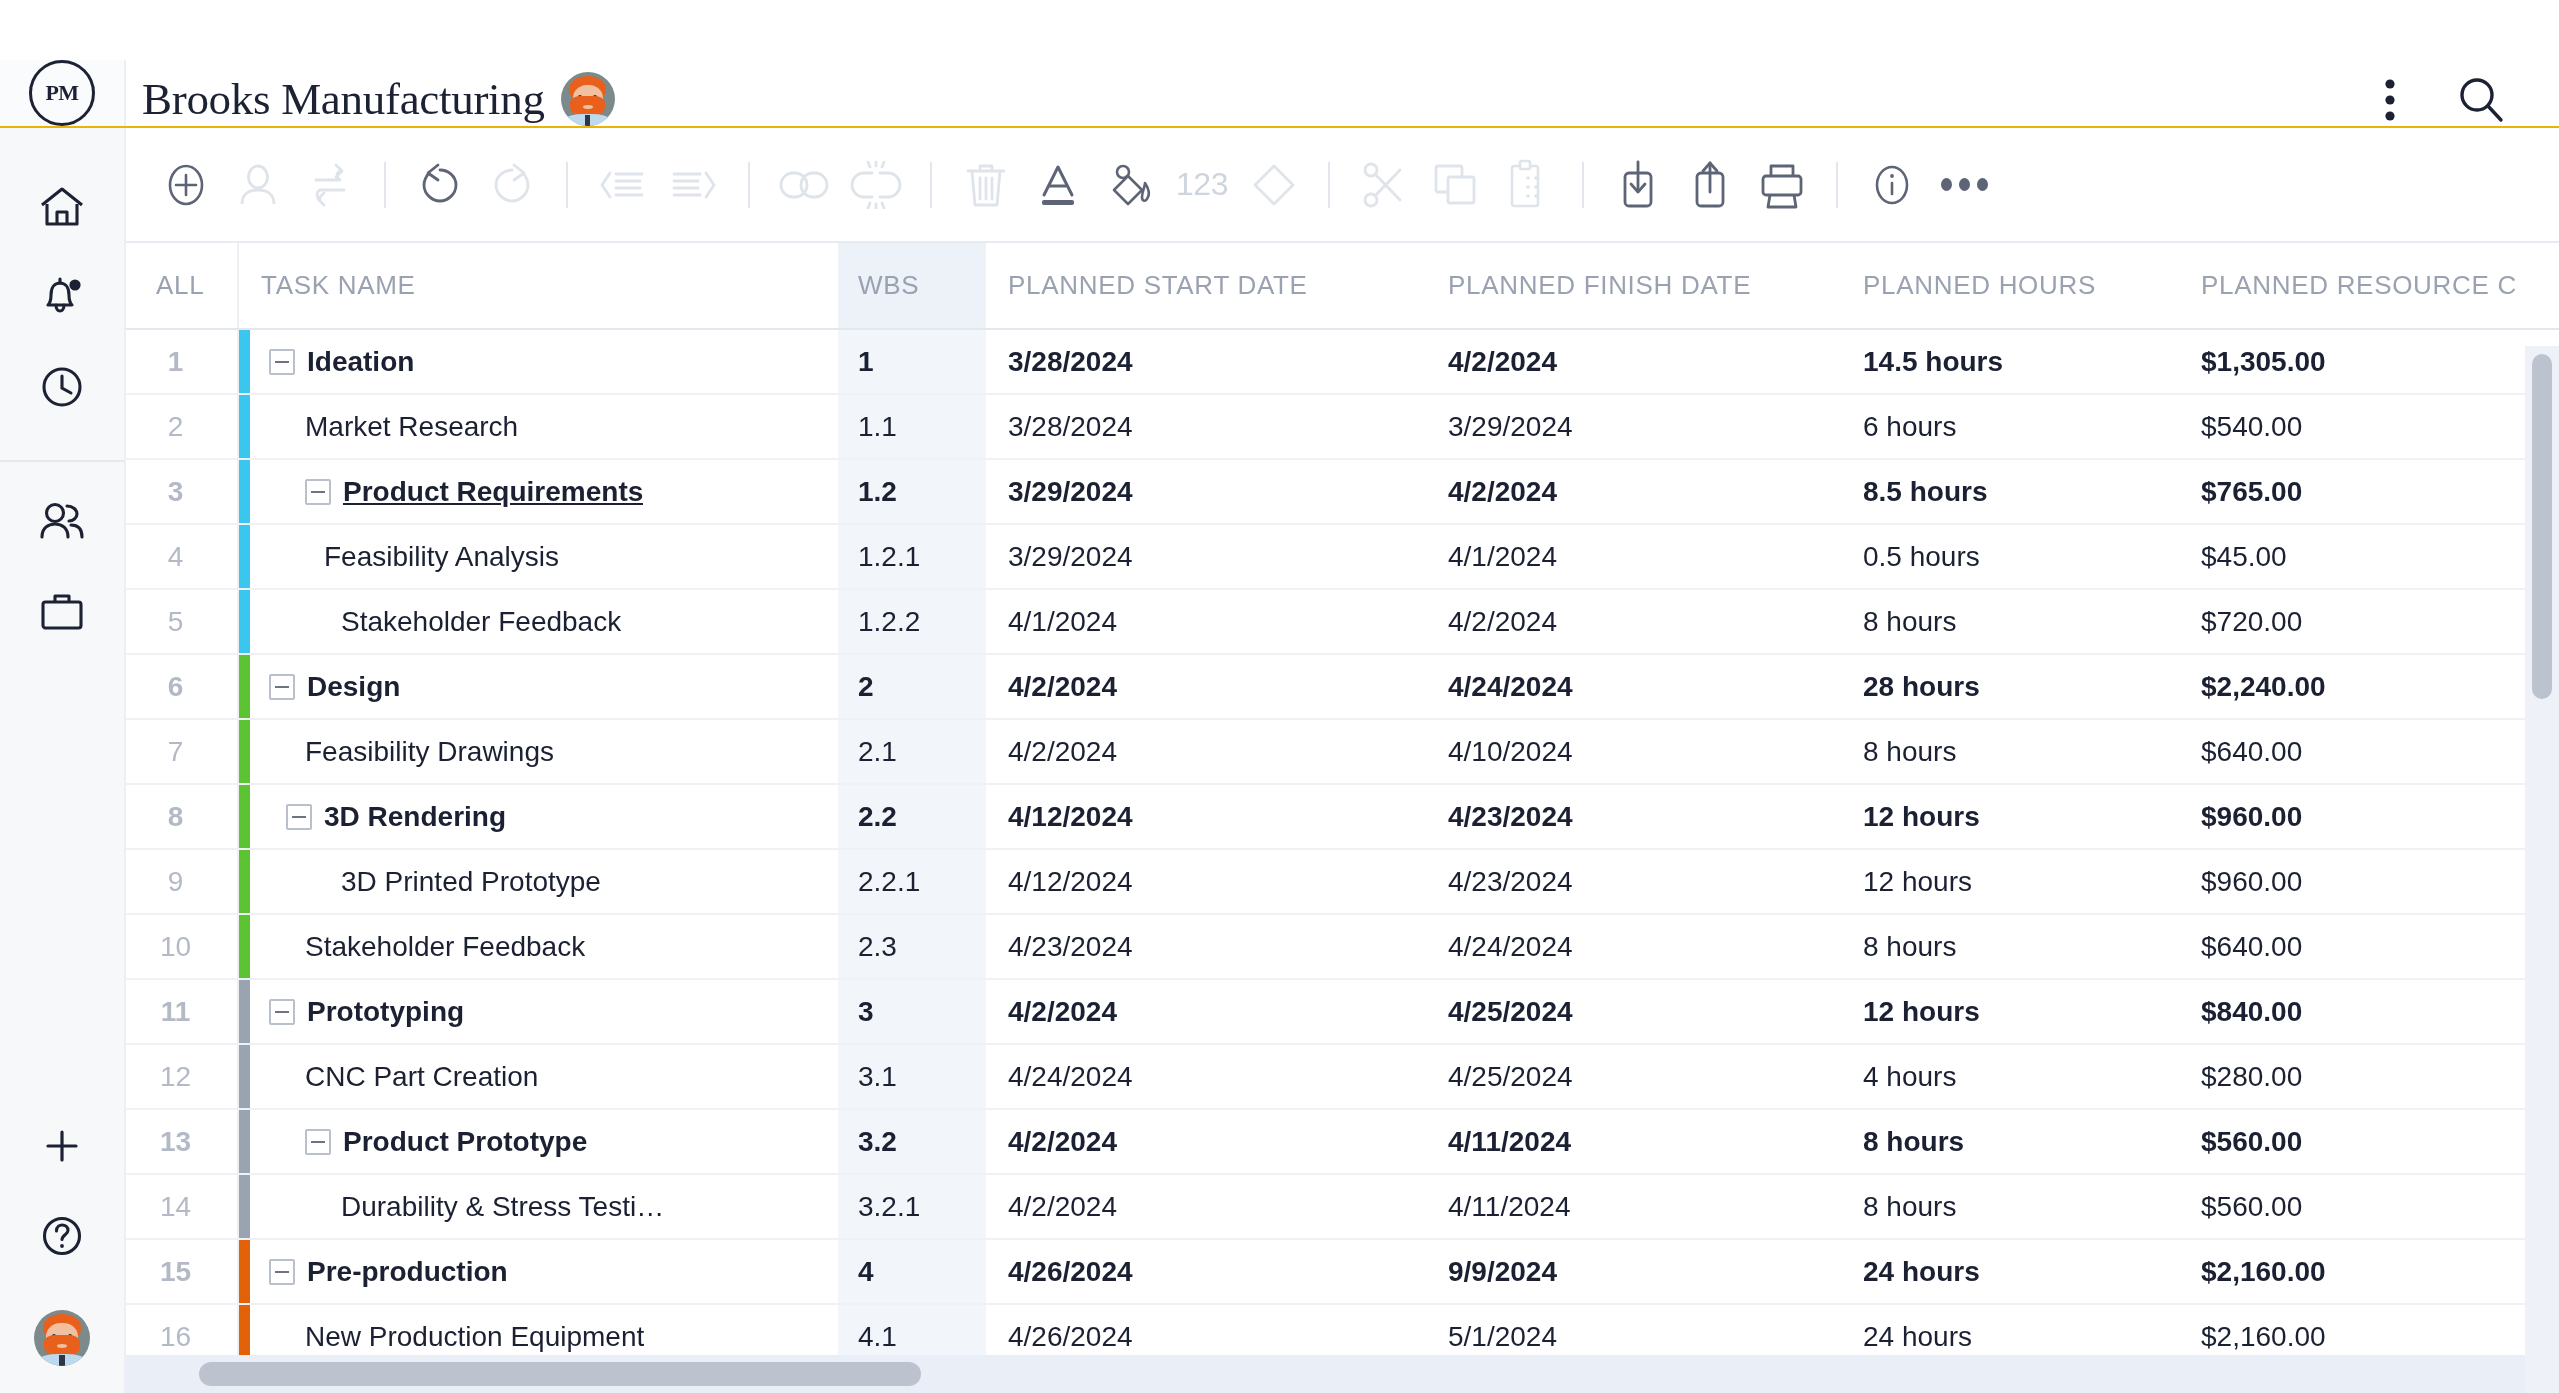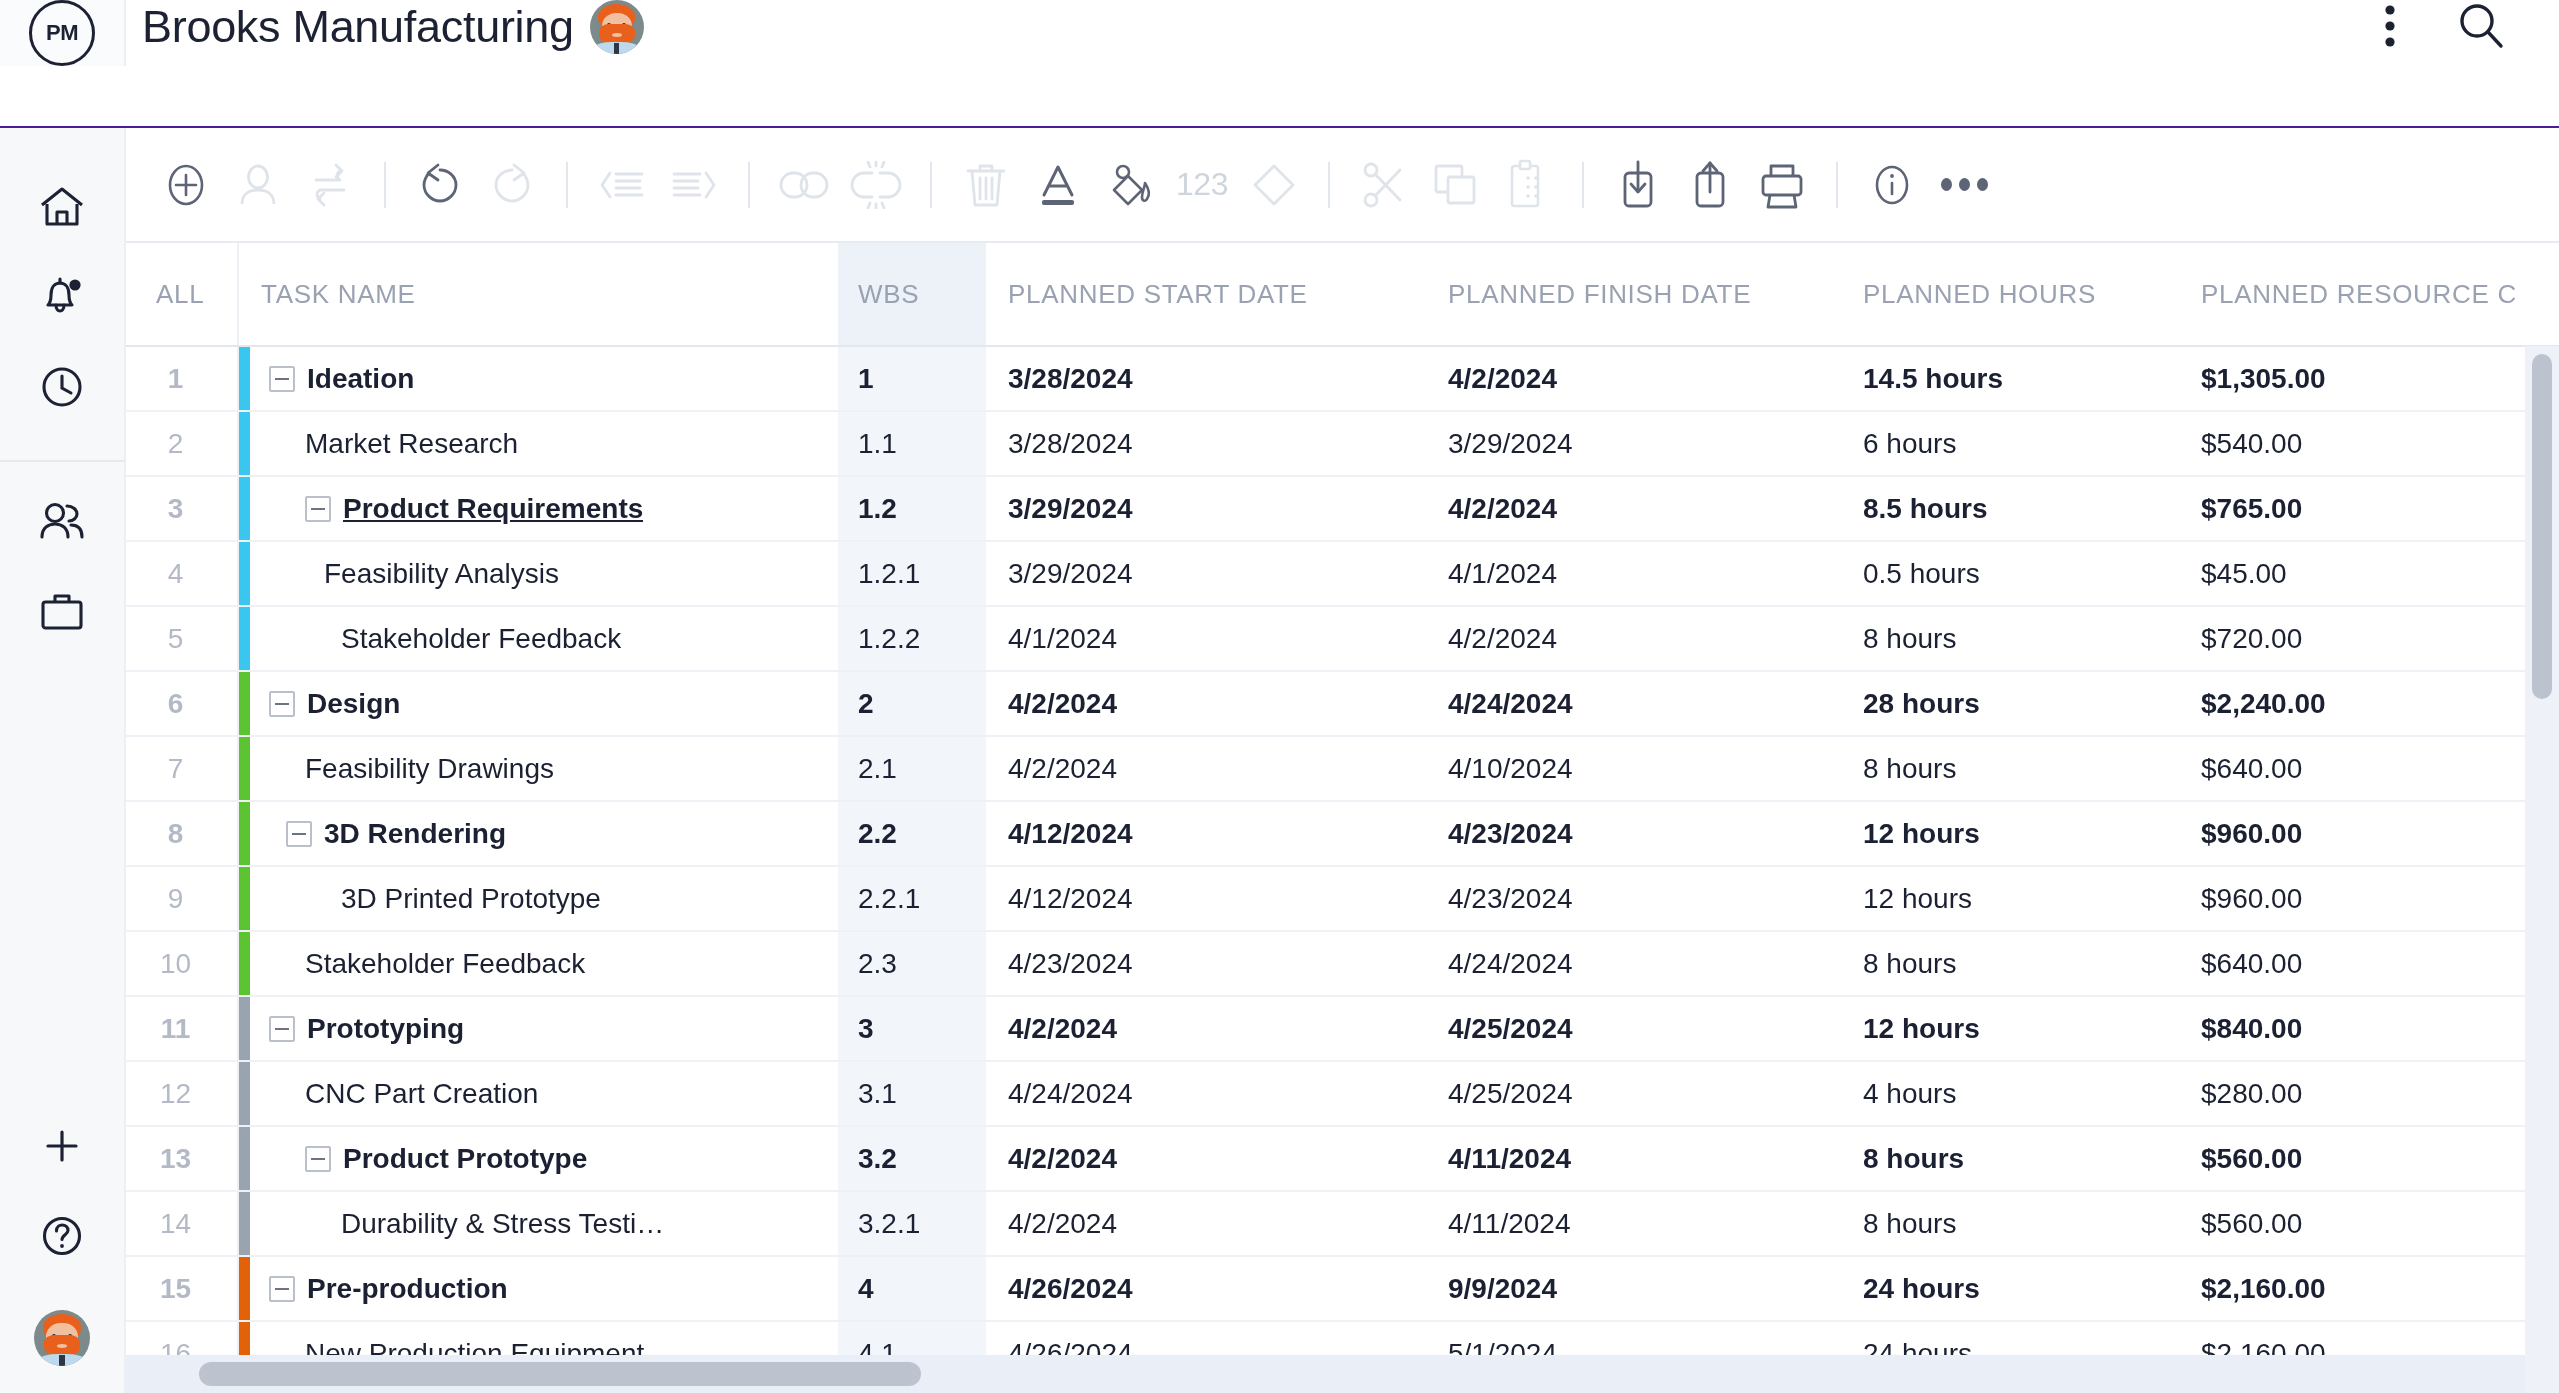--- a/index.html
+++ b/index.html
@@ -5,22 +5,22 @@
   * { box-sizing: border-box; margin: 0; padding: 0; }
   html, body {
     width: 2559px; height: 1393px;
     background: #ffffff;
     font-family: "Liberation Sans", sans-serif;
     overflow: hidden;
   }
   #app { position: relative; width: 2559px; height: 1393px; display: flex; flex-direction: column; }
 
   
-  .topbar { height: 128px; display: flex; align-items: flex-start; background: #ffffff;
-            border-bottom: 2px solid #4c1d95; flex: 0 0 128px; }
+  .topbar { height: 128px; display: flex; align-items: flex-end; background: #ffffff;
+            border-bottom: 2px solid #eab308; flex: 0 0 128px; font-family: Liberation Serif, serif; }
   .logo-cell { width: 126px; flex: 0 0 126px; display: flex; align-items: center; justify-content: center;
                background: #fafbfc; border-right: 2px solid #eceff4; }
   .logo-oval { width: 66px; height: 66px; border: 3px solid #1c2233; border-radius: 50%;
                display: flex; align-items: center; justify-content: center;
                font-size: 22px; font-weight: bold; color: #1c2233; letter-spacing: -0.5px; }
   .title-wrap { flex: 1; display: flex; align-items: center; padding-left: 16px; gap: 16px; }
   .proj-title { font-size: 45px; color: #1c2233; font-weight: 400; letter-spacing: -0.3px; white-space: nowrap; }
   .hdr-actions { display: flex; align-items: center; gap: 60px; padding-right: 52px; }
   .ic-btn { display: flex; align-items: center; justify-content: center; cursor: pointer; }
 
@@ -60,21 +60,21 @@
   .tb-div { width: 2px; height: 46px; background: #e2e6ed; margin: 0 18px; flex: 0 0 2px; }
   .tb-123 { font-size: 32px; color: #cfd5de; font-weight: 400; letter-spacing: -0.5px; }
   .tb-dots { display: flex; gap: 7px; }
   .tb-dots i { width: 11px; height: 13px; background: #5d6475; border-radius: 50%; display: block; }
 
   
   .gridwrap { flex: 1; position: relative; min-height: 0; overflow: hidden; display: flex; flex-direction: column; }
   .gtable { width: 2490px; border-collapse: collapse; table-layout: fixed; }
   .gtable th, .gtable td { padding: 0; }
 
-  thead th { height: 103px; vertical-align: middle; font-weight: 400;
+  thead th { height: 86px; vertical-align: middle; font-weight: 400;
              font-size: 26px; color: #9aa2b1; letter-spacing: 0.7px; text-align: left;
              background: #ffffff; border-bottom: 2px solid #e3e7ee; white-space: nowrap; }
   th.c-all  { width: 112px;  padding-left: 30px; }
   th.c-name { width: 600px;  padding-left: 22px; border-left: 2px solid #eceff3; }
   th.c-wbs  { width: 148px;  padding-left: 20px; background: #edf2f9; }
   th.c-ps   { width: 440px;  padding-left: 22px; }
   th.c-pf   { width: 415px;  padding-left: 22px; }
   th.c-ph   { width: 338px;  padding-left: 22px; }
   th.c-prc  { width: 437px;  padding-left: 22px; }
 

